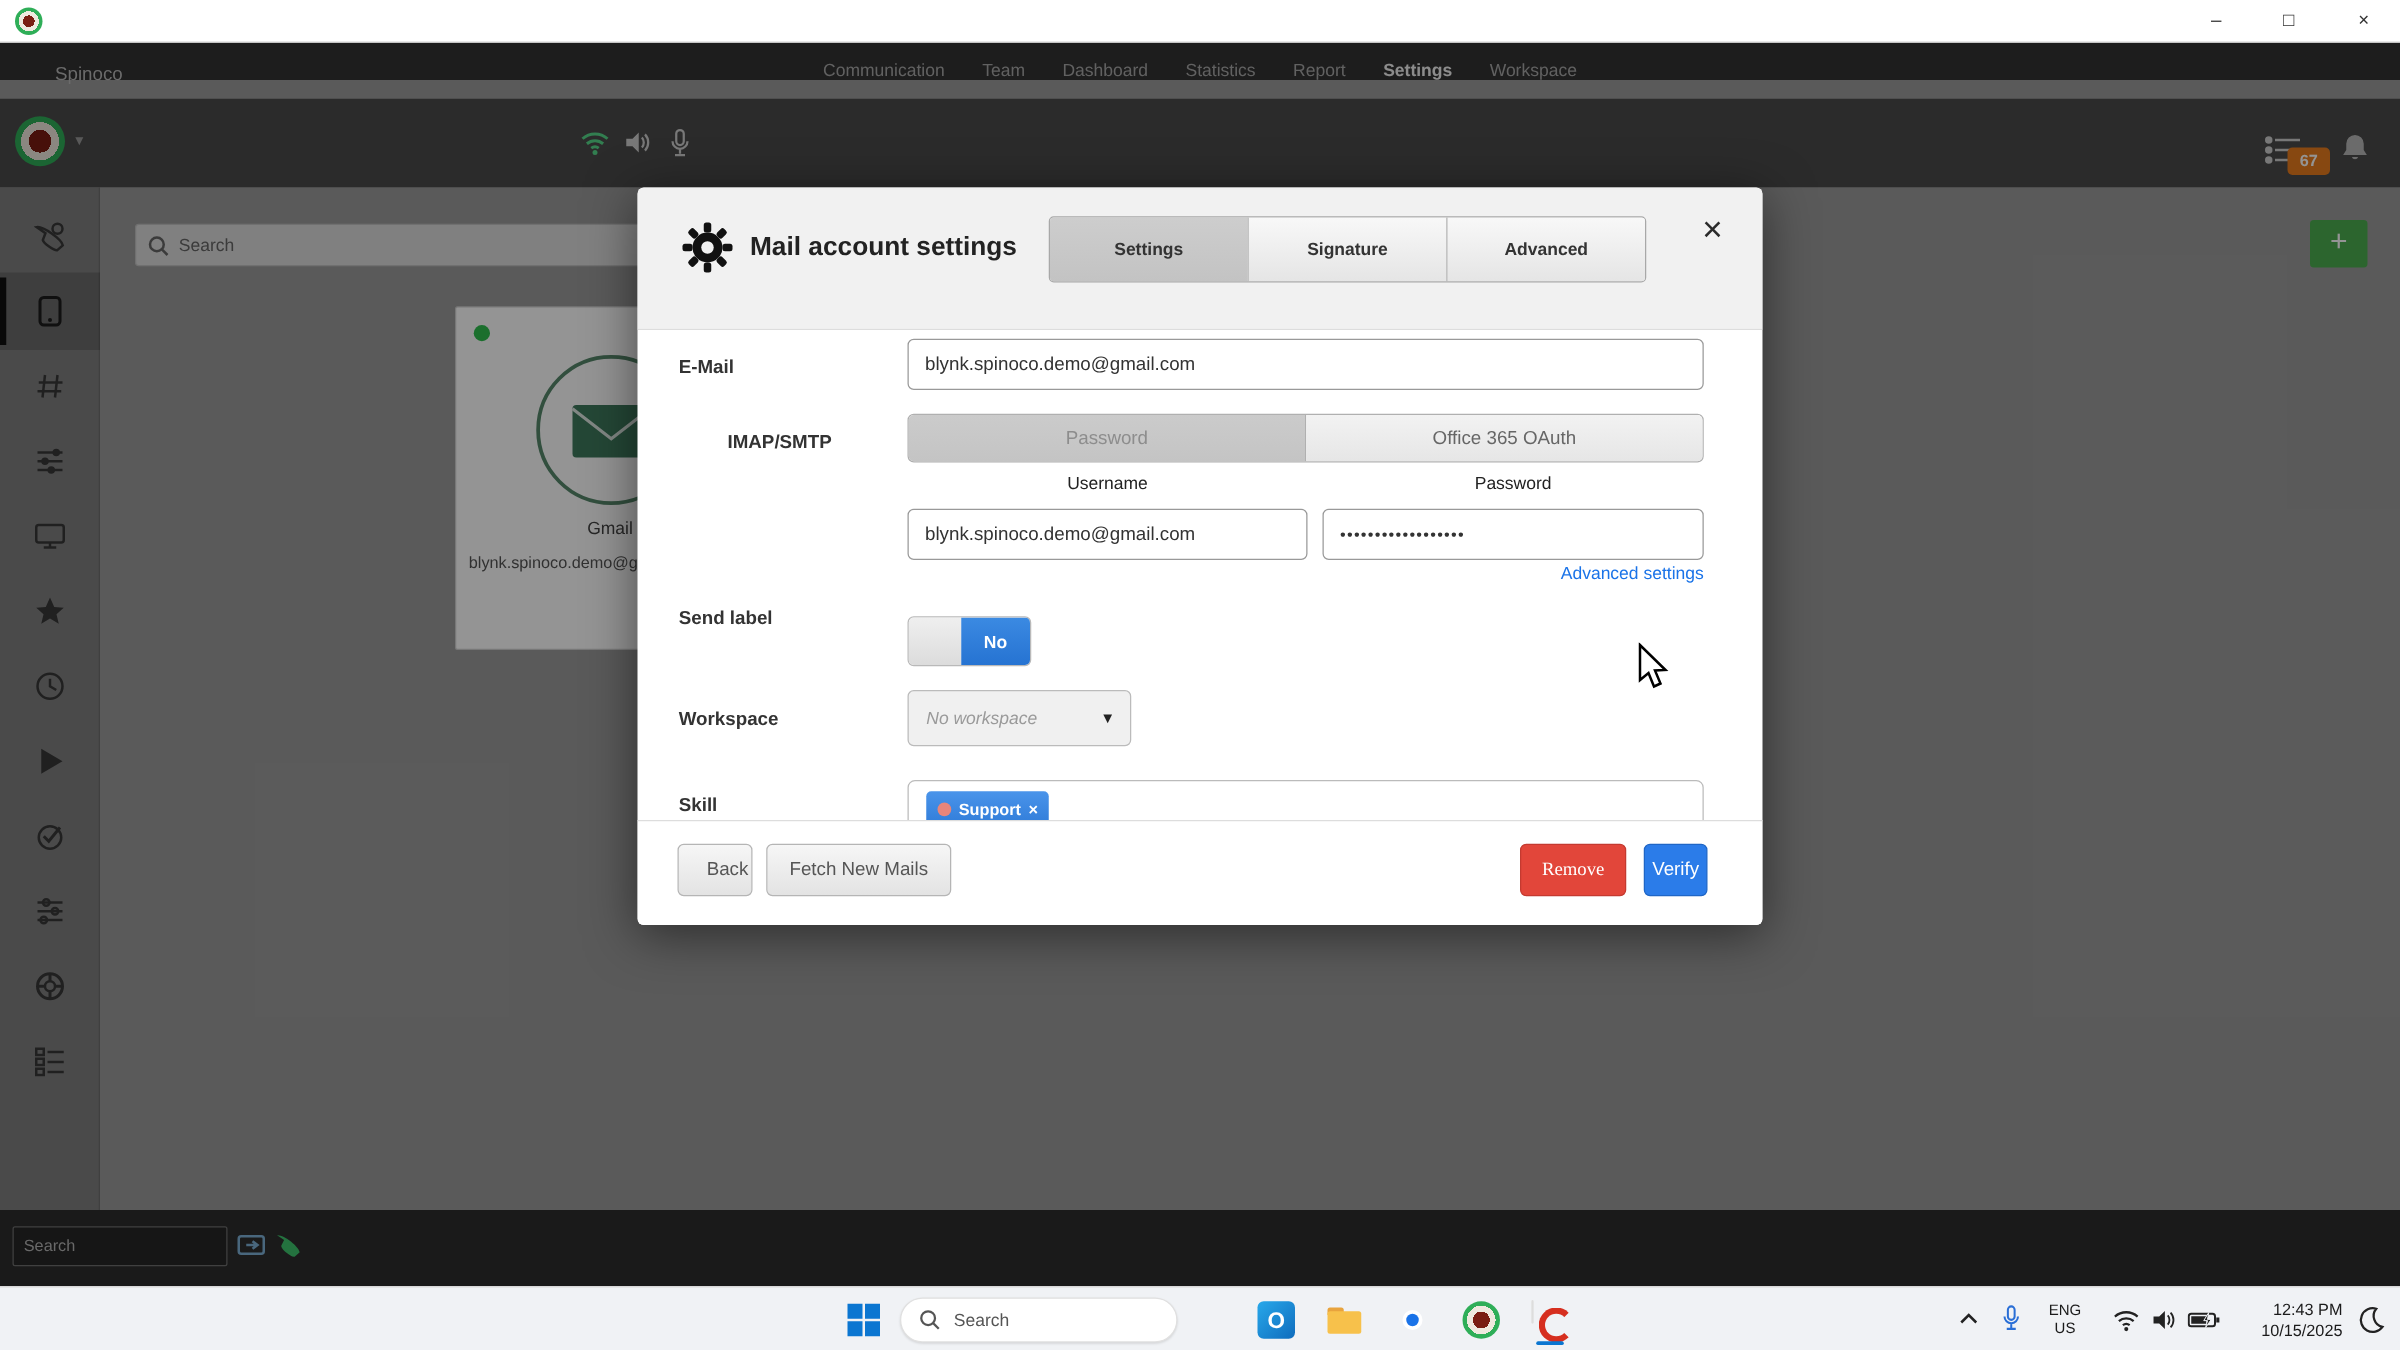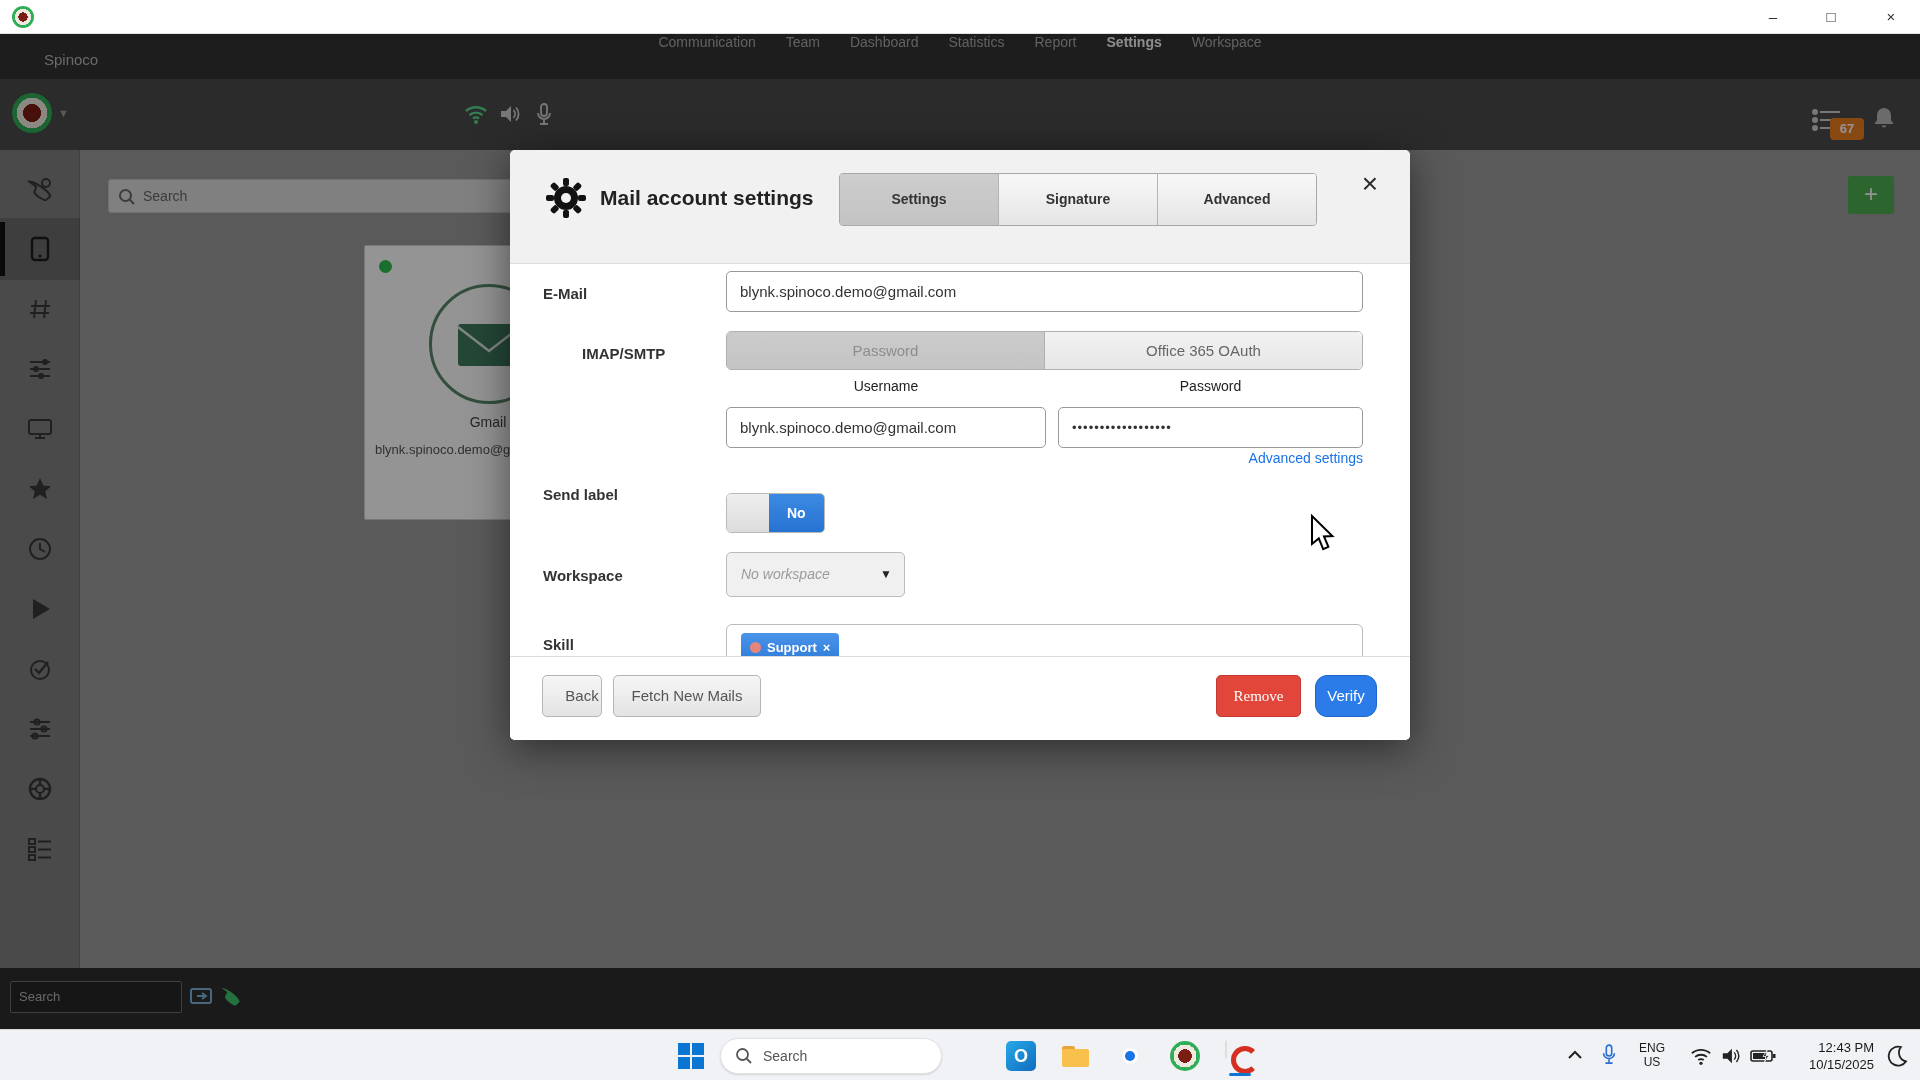--- a/index.html
+++ b/index.html
@@ -8,21 +8,21 @@
   .abs { position:absolute; }
 
   
   .titlebar { position:absolute; left:0; top:0; width:1920px; height:34px; background:#ffffff; border-bottom:1px solid #e2e2e2; z-index:90; }
   .app-logo { position:absolute; left:12px; top:6px; width:22px; height:22px; border-radius:50%;
     background:radial-gradient(circle at 50% 50%, #7a1d12 0 30%, #efe9df 30% 52%, #2fae58 52% 100%); }
   .titlebar .t-title { position:absolute; left:44px; top:7px; font-size:15px; color:#6b6b6b;margin-top:44px; }
   .winctl { position:absolute; top:4px; width:34px; height:26px; text-align:center; font-size:15px; color:#333; line-height:26px; }
 
   
-  .navbar { position:absolute; left:0; top:34px; width:1920px; height:45px; background:#333333; display:flex; justify-content:center; align-items:flex-start; gap:30px; }
+  .navbar { position:absolute; left:0; top:34px; width:1920px; height:30px; background:#333333; display:flex; justify-content:center; align-items:flex-end; gap:30px; }
   .nav-item { font-size:14px; color:#a8a8a8; cursor:default; }
   .nav-item.active { color:#f2f2f2; font-weight:bold; }
 
   
   .userbar { position:absolute; left:0; top:79px; width:1920px; height:71px; background:#4a4a4a; }
   .ub-logo { position:absolute; left:12px; top:14px; width:40px; height:40px; border-radius:50%;
     background:radial-gradient(circle at 50% 50%, #7a1d12 0 32%, #efe9df 32% 54%, #2fae58 54% 100%); }
   .ub-caret { position:absolute; left:58px; top:28px; color:#9a9a9a; font-size:11px; }
   .user-card { position:absolute; left:104px; top:88px; width:322px; height:57px; background:#3fae79; border-radius:4px; }
   .avatar { position:absolute; left:8px; top:8px; width:41px; height:41px; border-radius:50%;
@@ -403,21 +403,21 @@
         <span class="cdot"></span>
         <span>Support</span>
         <span>×</span>
       </div>
     </div>
 
     <div class="m-footer">
       <div class="btn btn-gray" style="left:32px; width:60px; line-height:40px;padding-left:20px;">Back</div>
       <div class="btn btn-gray" style="left:103px; width:148px; line-height:40px;">Fetch New Mails</div>
       <div class="btn btn-red" style="left:706px; width:85px; line-height:40px;font-family:Liberation Serif, serif;">Remove</div>
-      <div class="btn btn-blue" style="left:805px; width:62px; line-height:40px;border-radius:12px;">Verify</div>
+      <div class="btn btn-blue" style="left:805px; width:51px; line-height:40px;">Verify</div>
     </div>
   </div>
 
   <span class="cursor">
     <svg width="30" height="38" viewBox="0 0 13 19">
         <path d="M1 1 L1 15 L4.4 12.2 L6.6 17.6 L9.2 16.4 L7 11.2 L11.2 11 Z" fill="#fff" stroke="#000" stroke-width="1"></path>
       </svg>
   </span>
 
   <div class="titlebar">

